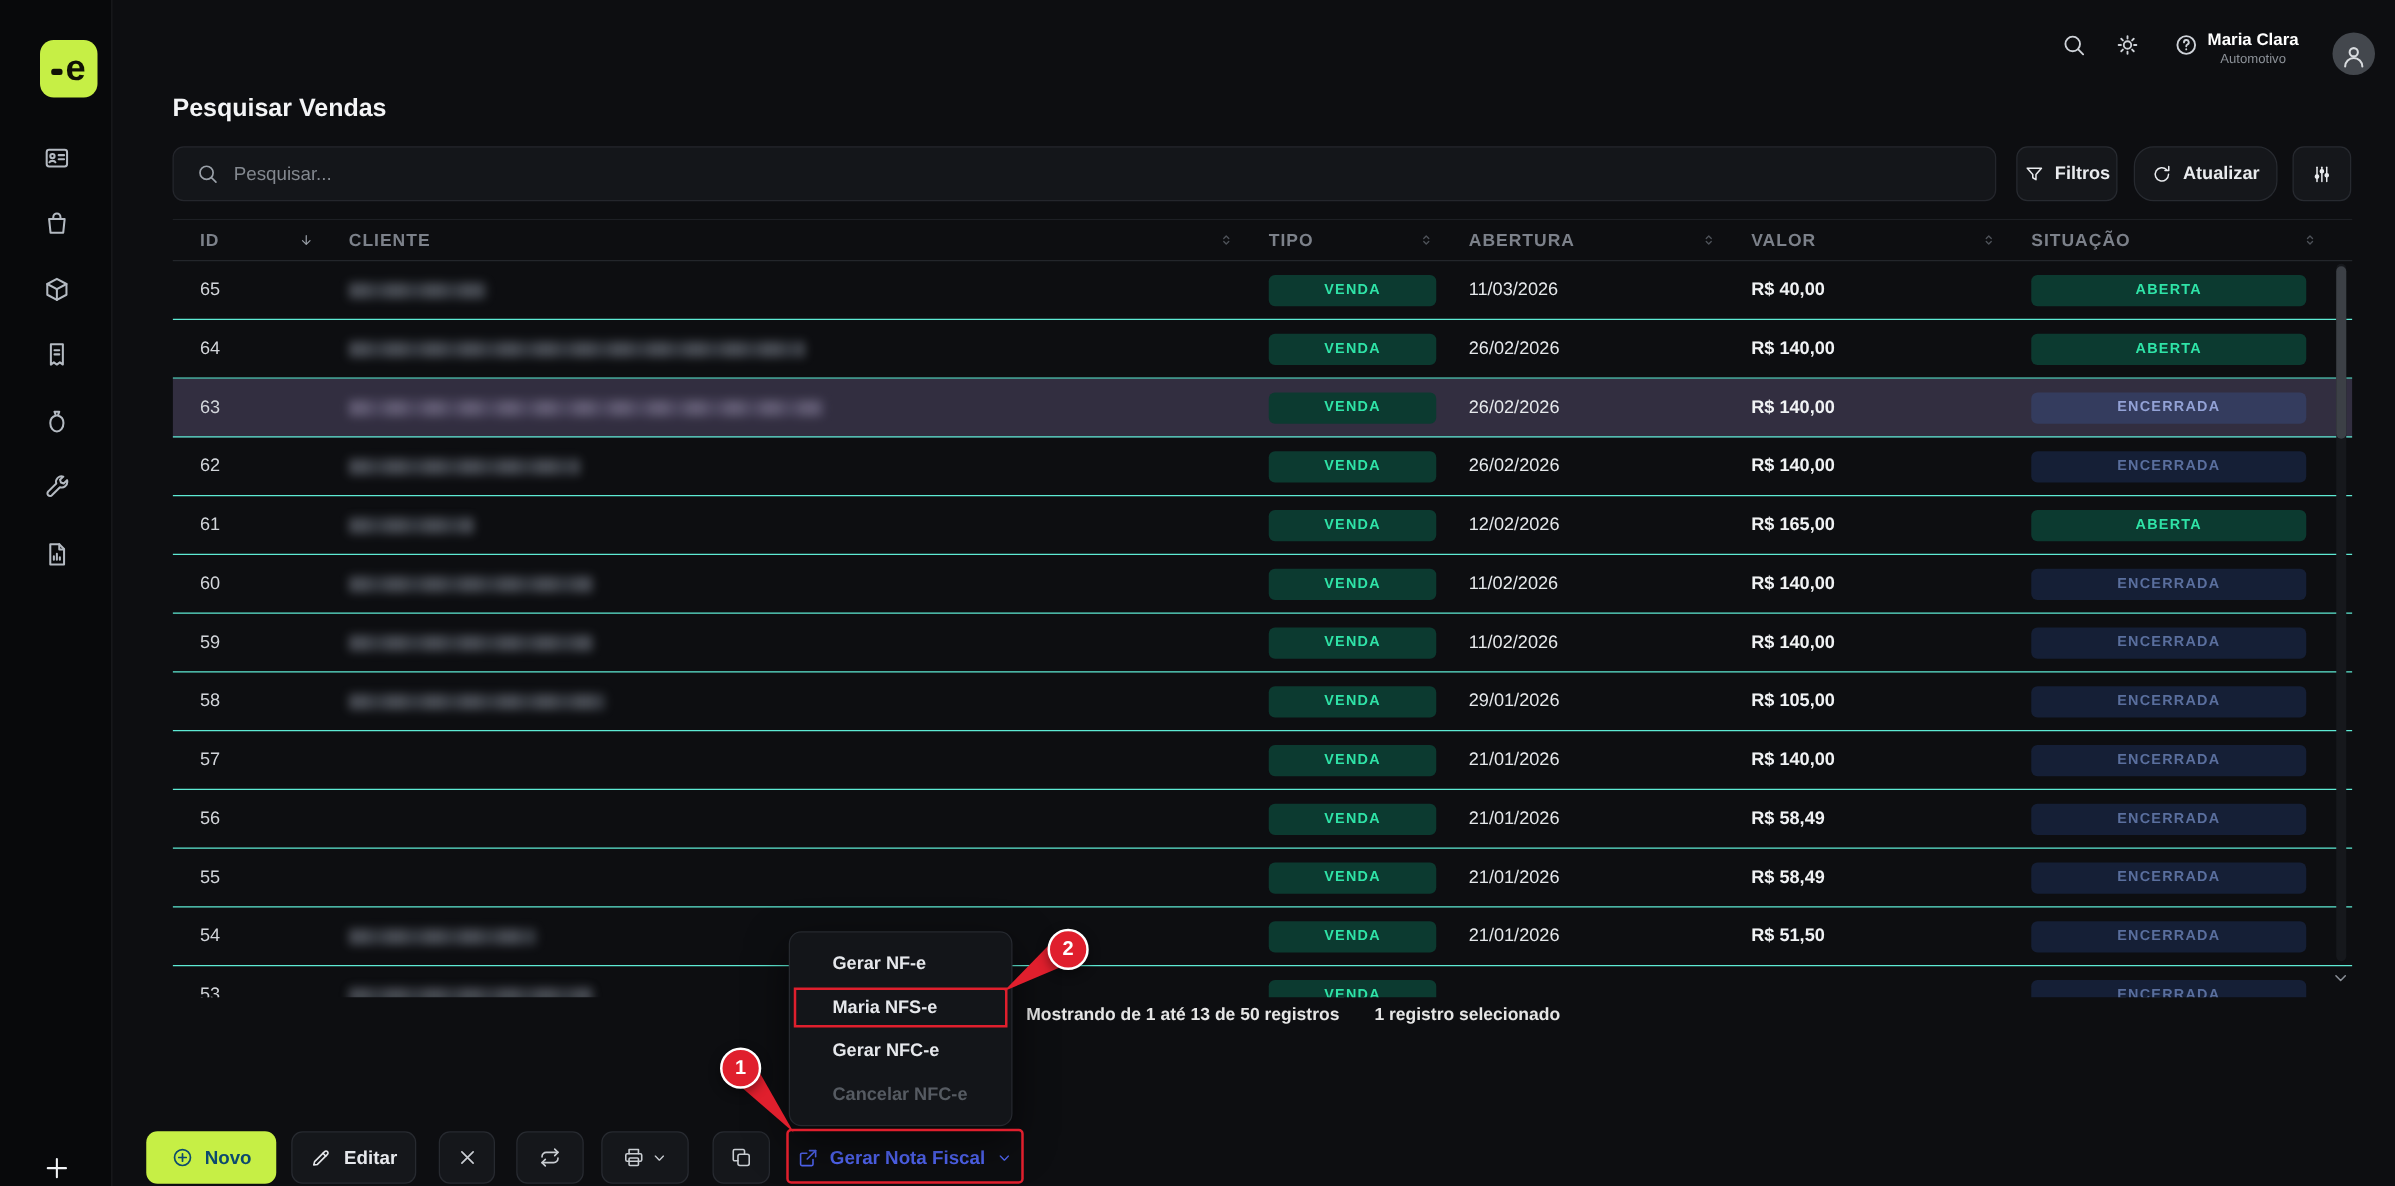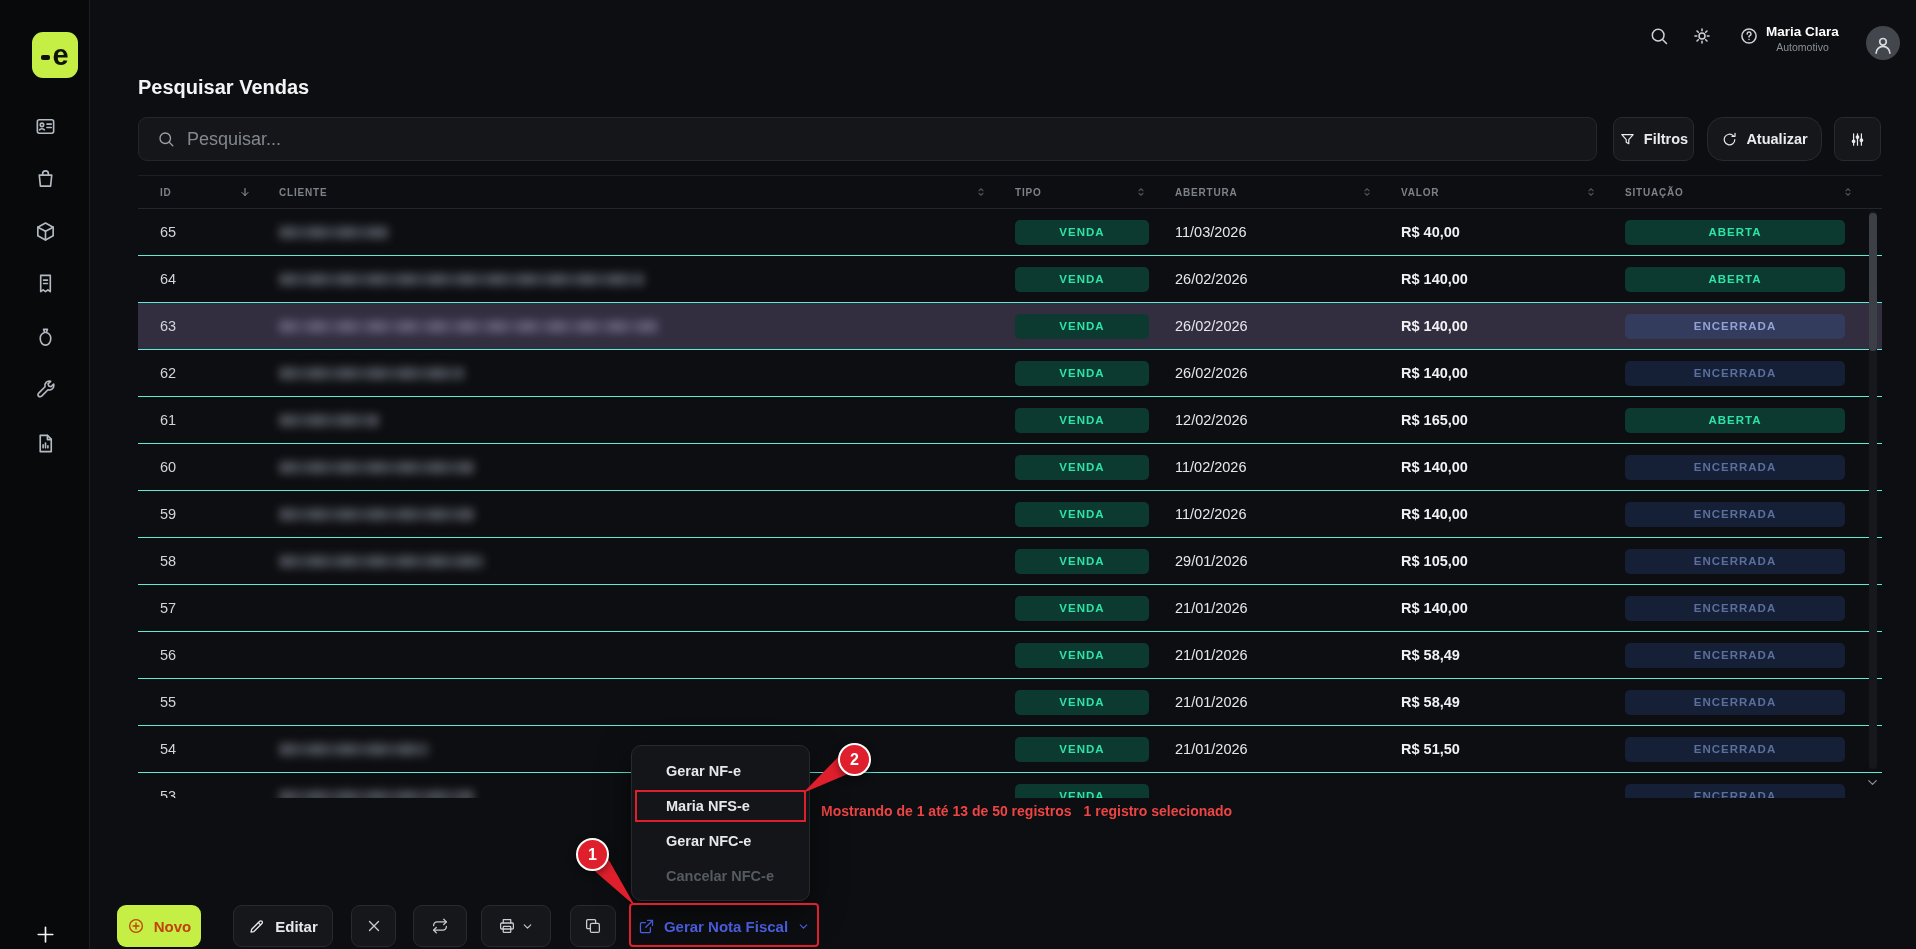--- a/index.html
+++ b/index.html
@@ -29,34 +29,34 @@
   .user-org  { font-size:10.5px; color:#8b9097; margin-top:2px; }
   .avatar { position:absolute; left:1866px; top:26px; width:34px; height:34px; border-radius:50%; background:#43474d;
             display:flex; align-items:center; justify-content:center; color:#d8dbde; overflow:hidden; }
   .avatar svg { width:22px; height:22px; margin-top:3px; }
 
   
   .page-title { position:absolute; left:138px; top:76px; font-size:20px; font-weight:700; color:#f3f4f6; }
   .searchbar { position:absolute; left:138px; top:117px; width:1459px; height:44px; background:#14161a;
                border:1px solid #24262c; border-radius:9px; display:flex; align-items:center; padding:0 16px 0 18px; gap:12px; }
   .searchbar svg { width:18px; height:18px; color:#9aa0a8; flex:none; }
-  .searchbar input { flex:1; background:transparent; border:0; outline:none; color:#737373; font-size:18px; font-family:inherit; }
+  .searchbar input { flex:1; background:transparent; border:0; outline:none; color:#737373; font-size:15px; font-family:inherit; }
   .searchbar input::placeholder { color:#83888f; }
   .tbtn { position:absolute; top:117px; height:44px; background:#15171b; border:1px solid #272a30; border-radius:9px;
           color:#e9ebee; display:flex; align-items:center; justify-content:center; gap:8px; font-size:14.5px; font-weight:600; cursor:pointer; }
   .tbtn svg { width:17px; height:17px; }
   .btn-filtros   { left:1613px; width:81px; }
   .btn-atualizar { left:1707px; width:115px;border-radius:16px; }
   .btn-config    { left:1834px; width:47px; }
 
   
   .table { position:absolute; left:138px; top:175px; width:1744px; height:623px; overflow:hidden; }
   .thead, .row { display:grid; grid-template-columns:141px 736px 160px 226px 224px 257px; align-items:center; }
   .thead { height:34px; border-top:1px solid #1d1f24; border-bottom:1px solid #23262b; }
-  .th { display:flex; align-items:center; font-size:10px; font-weight:700; letter-spacing:.8px; color:#7c818a; }
+  .th { display:flex; align-items:center; font-size:14px; font-weight:700; letter-spacing:.8px; color:#7c818a; }
   .th .sort { margin-left:auto; margin-right:28px; color:#4d5158; display:flex; }
   .th .sort svg { width:12px; height:12px; }
   .th .sort.active { color:#979da5; }
   .th-id { padding-left:22px; }
   .tbody { position:relative; height:589px; overflow:hidden; }
   .row { height:47px; border-bottom:1px solid #5eead4; cursor:pointer; }
   .row.selected { background:#322e40; }
   .cell { font-size:14.5px; }
   .cell-id { padding-left:22px; color:#d2d5da; font-weight:500; }
   .cell-abertura { color:#e5e8eb; font-weight:500; }
@@ -72,34 +72,34 @@
   .badge-sit.encerrada { color:#5a6f9e; background:#151f36; }
   .row.selected .badge-sit.encerrada { color:#93a2d6; background:#343c5e; }
 
   
   .scroll-track { position:absolute; left:1869px; top:211px; width:8px; height:558px; background:#16181c; border-radius:4px; }
   .scroll-thumb { position:absolute; left:0; top:2px; width:8px; height:138px; background:#3c4046; border-radius:4px; cursor:grab; }
   .scroll-arrow { position:absolute; left:1860px; top:772px; width:24px; height:20px; color:#8a8f97; display:flex; align-items:center; justify-content:center; cursor:pointer; }
   .scroll-arrow svg { width:15px; height:15px; }
 
   
-  .pagination { position:absolute; left:821px; top:803px; display:flex; gap:12px; font-size:14px; font-weight:600; color:#ef4444; }
+  .pagination { position:absolute; left:821px; top:803px; display:flex; gap:28px; font-size:14px; font-weight:600; color:#e5e5e5; }
 
   
   .ctx { position:absolute; left:631px; top:745px; width:179px; background:#131519; border:1px solid #26292f;
          border-radius:10px; padding:7px 16px; box-shadow:0 12px 32px rgba(0,0,0,.55); z-index:40; }
   .ctx-item { height:35px; display:flex; align-items:center; padding:0 18px; font-size:14.5px; font-weight:600; color:#e6e8ec; cursor:pointer; }
   .ctx-item.disabled { color:#565b62; cursor:default; }
   .ctx-redbox { position:absolute; left:3px; top:44px; width:171px; height:32px; border:2px solid #e01f2d; z-index:46; pointer-events:none; }
 
   
   .abtn { position:absolute; top:905px; height:42px; border-radius:9px; display:flex; align-items:center; justify-content:center;
           gap:9px; font-size:15px; font-weight:600; cursor:pointer; background:#15171b; border:1px solid #272a30; color:#e6e8ec; }
   .abtn svg { width:18px; height:18px; }
-  .btn-novo   { left:117px; width:84px; background:#c6ef45; border:none; color:#c2410c; font-weight:700; }
+  .btn-novo   { left:117px; width:104px; background:#c6ef45; border:none; color:#0c4a6e; font-weight:700; }
   .btn-editar { left:233px; width:100px; }
   .btn-x      { left:351px; width:45px; color:#c9cdd2; }
   .btn-repeat { left:413px; width:54px; color:#c9cdd2; }
   .btn-print  { left:481px; width:70px; color:#c9cdd2; gap:5px; }
   .btn-print .chev svg { width:13px; height:13px; }
   .btn-copy   { left:570px; width:46px; color:#c9cdd2; }
   .btn-gerar  { left:637px; top:907px; width:174px; height:38px; background:transparent; border:none; color:#5065f2; font-weight:700; }
   .btn-gerar svg { width:17px; height:17px; }
   .btn-gerar .chev svg { width:13px; height:13px; }
 

